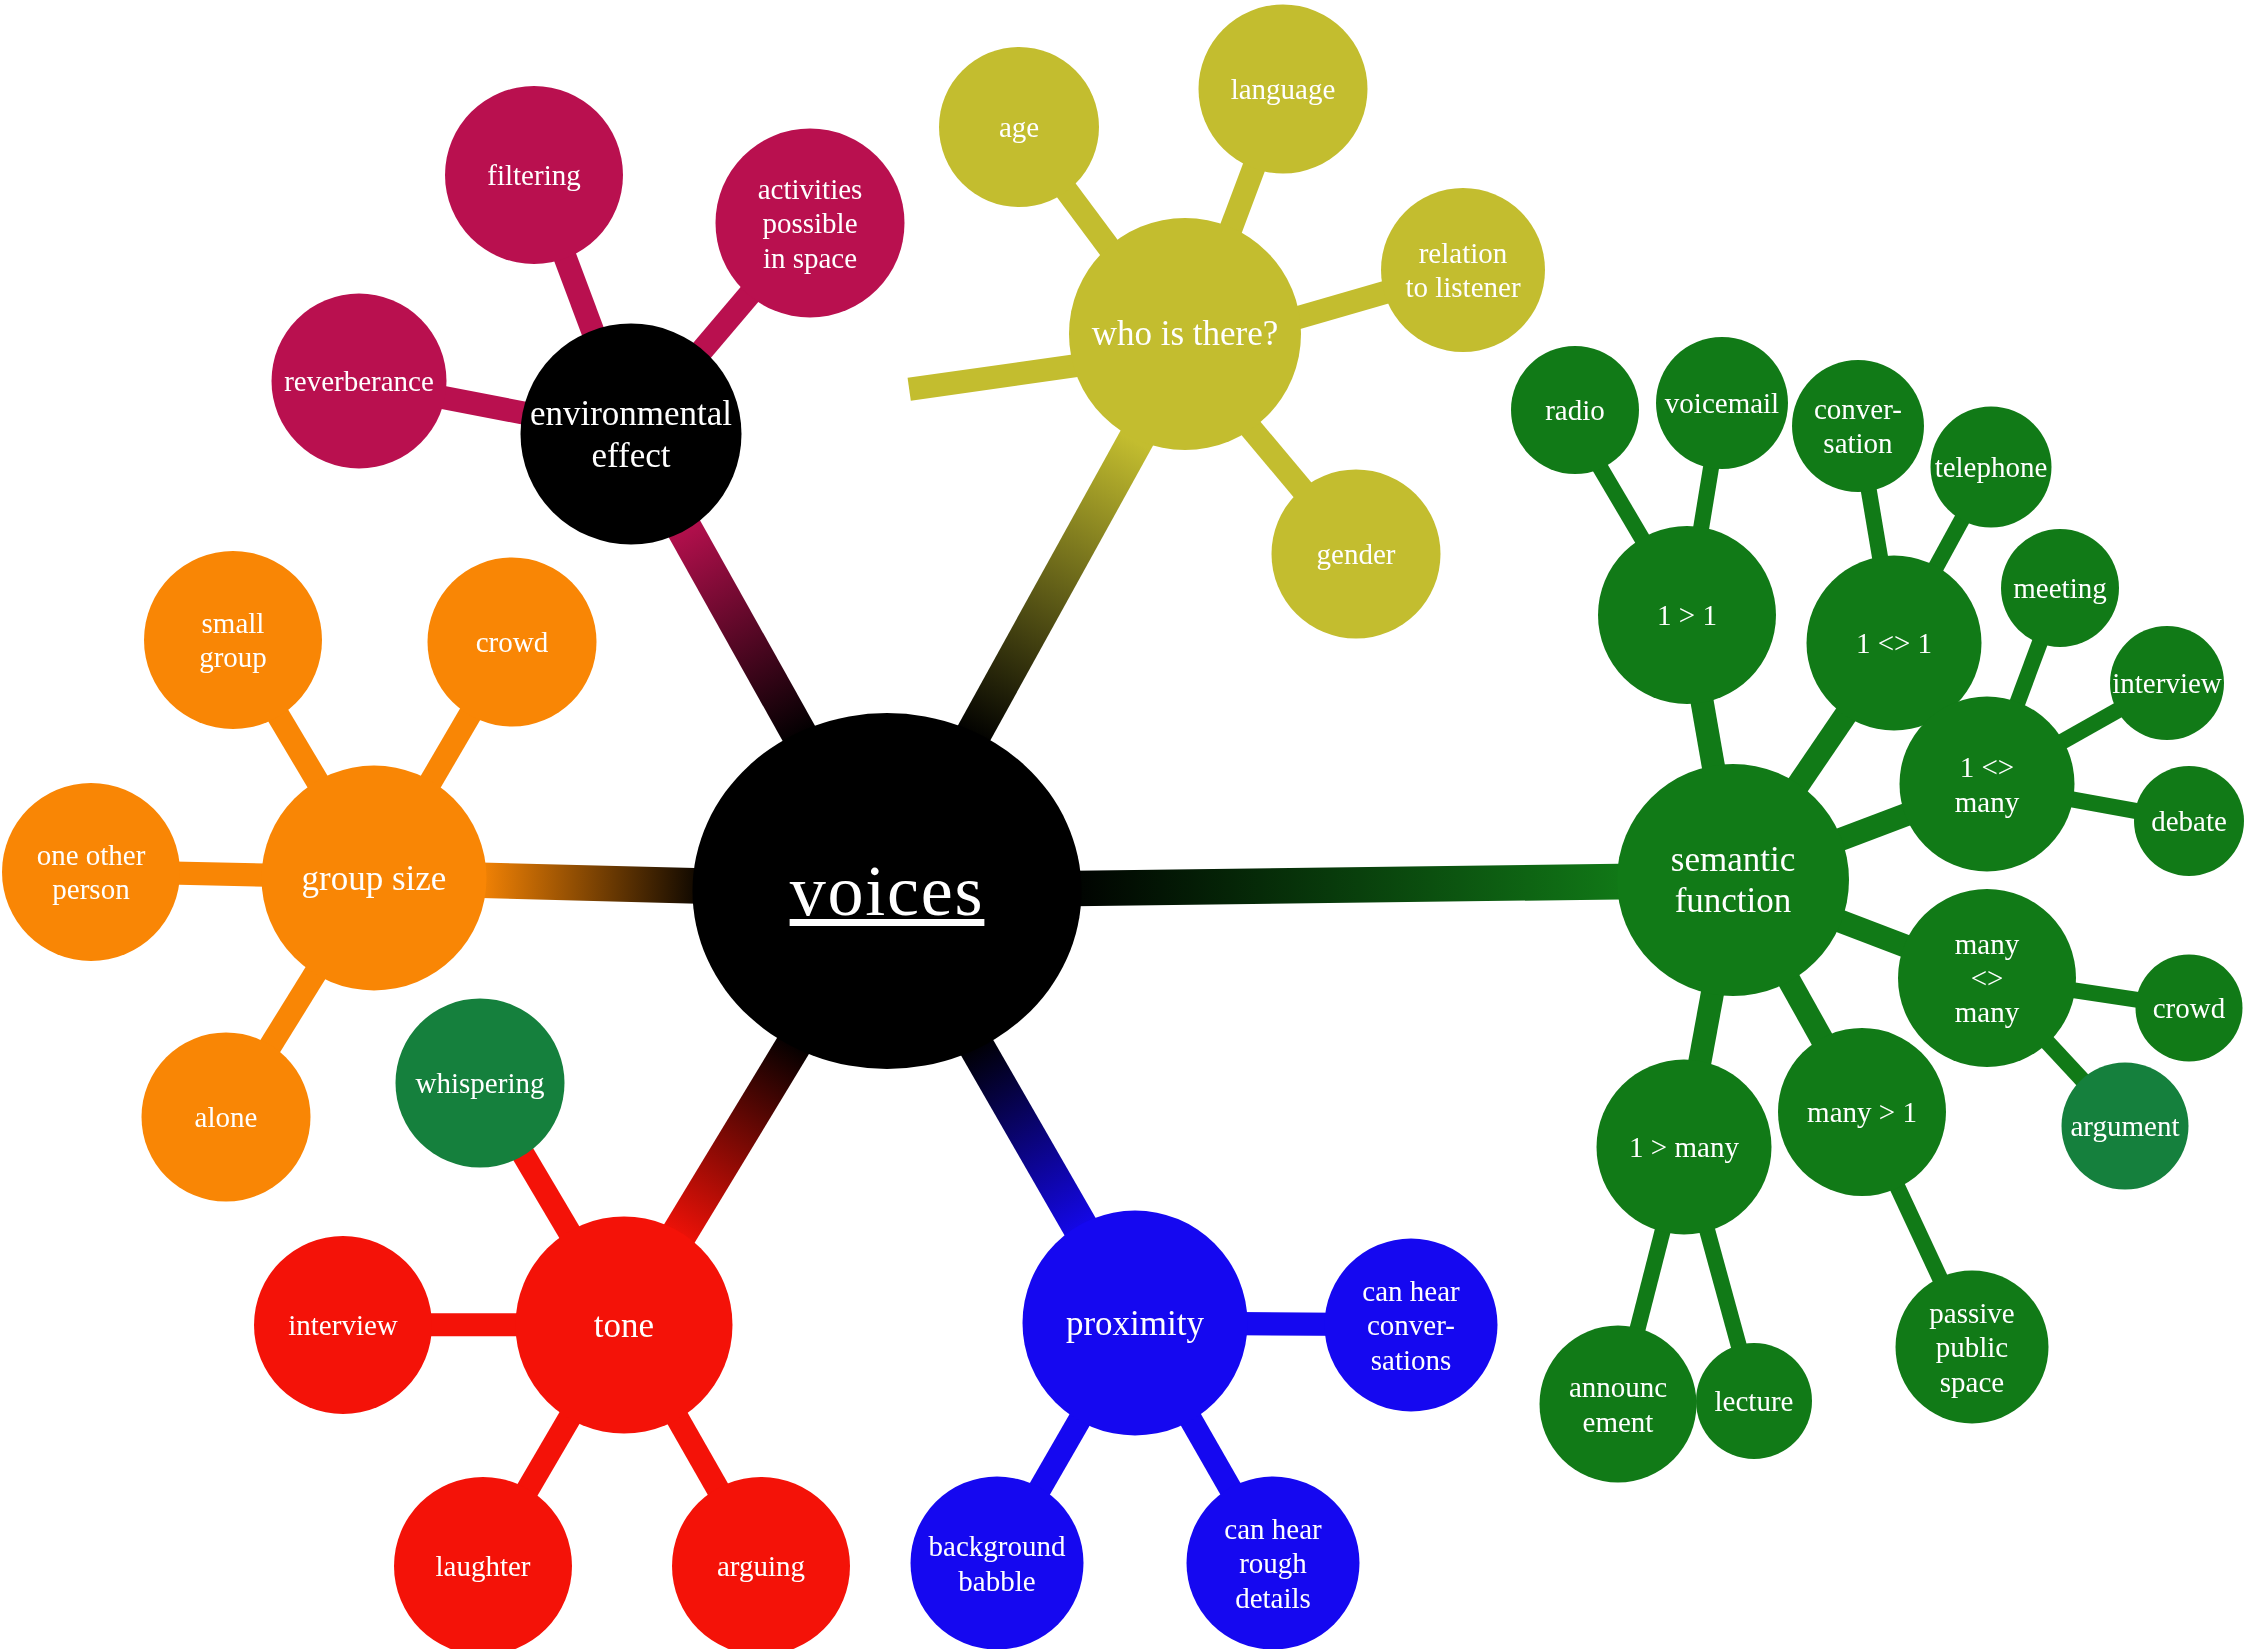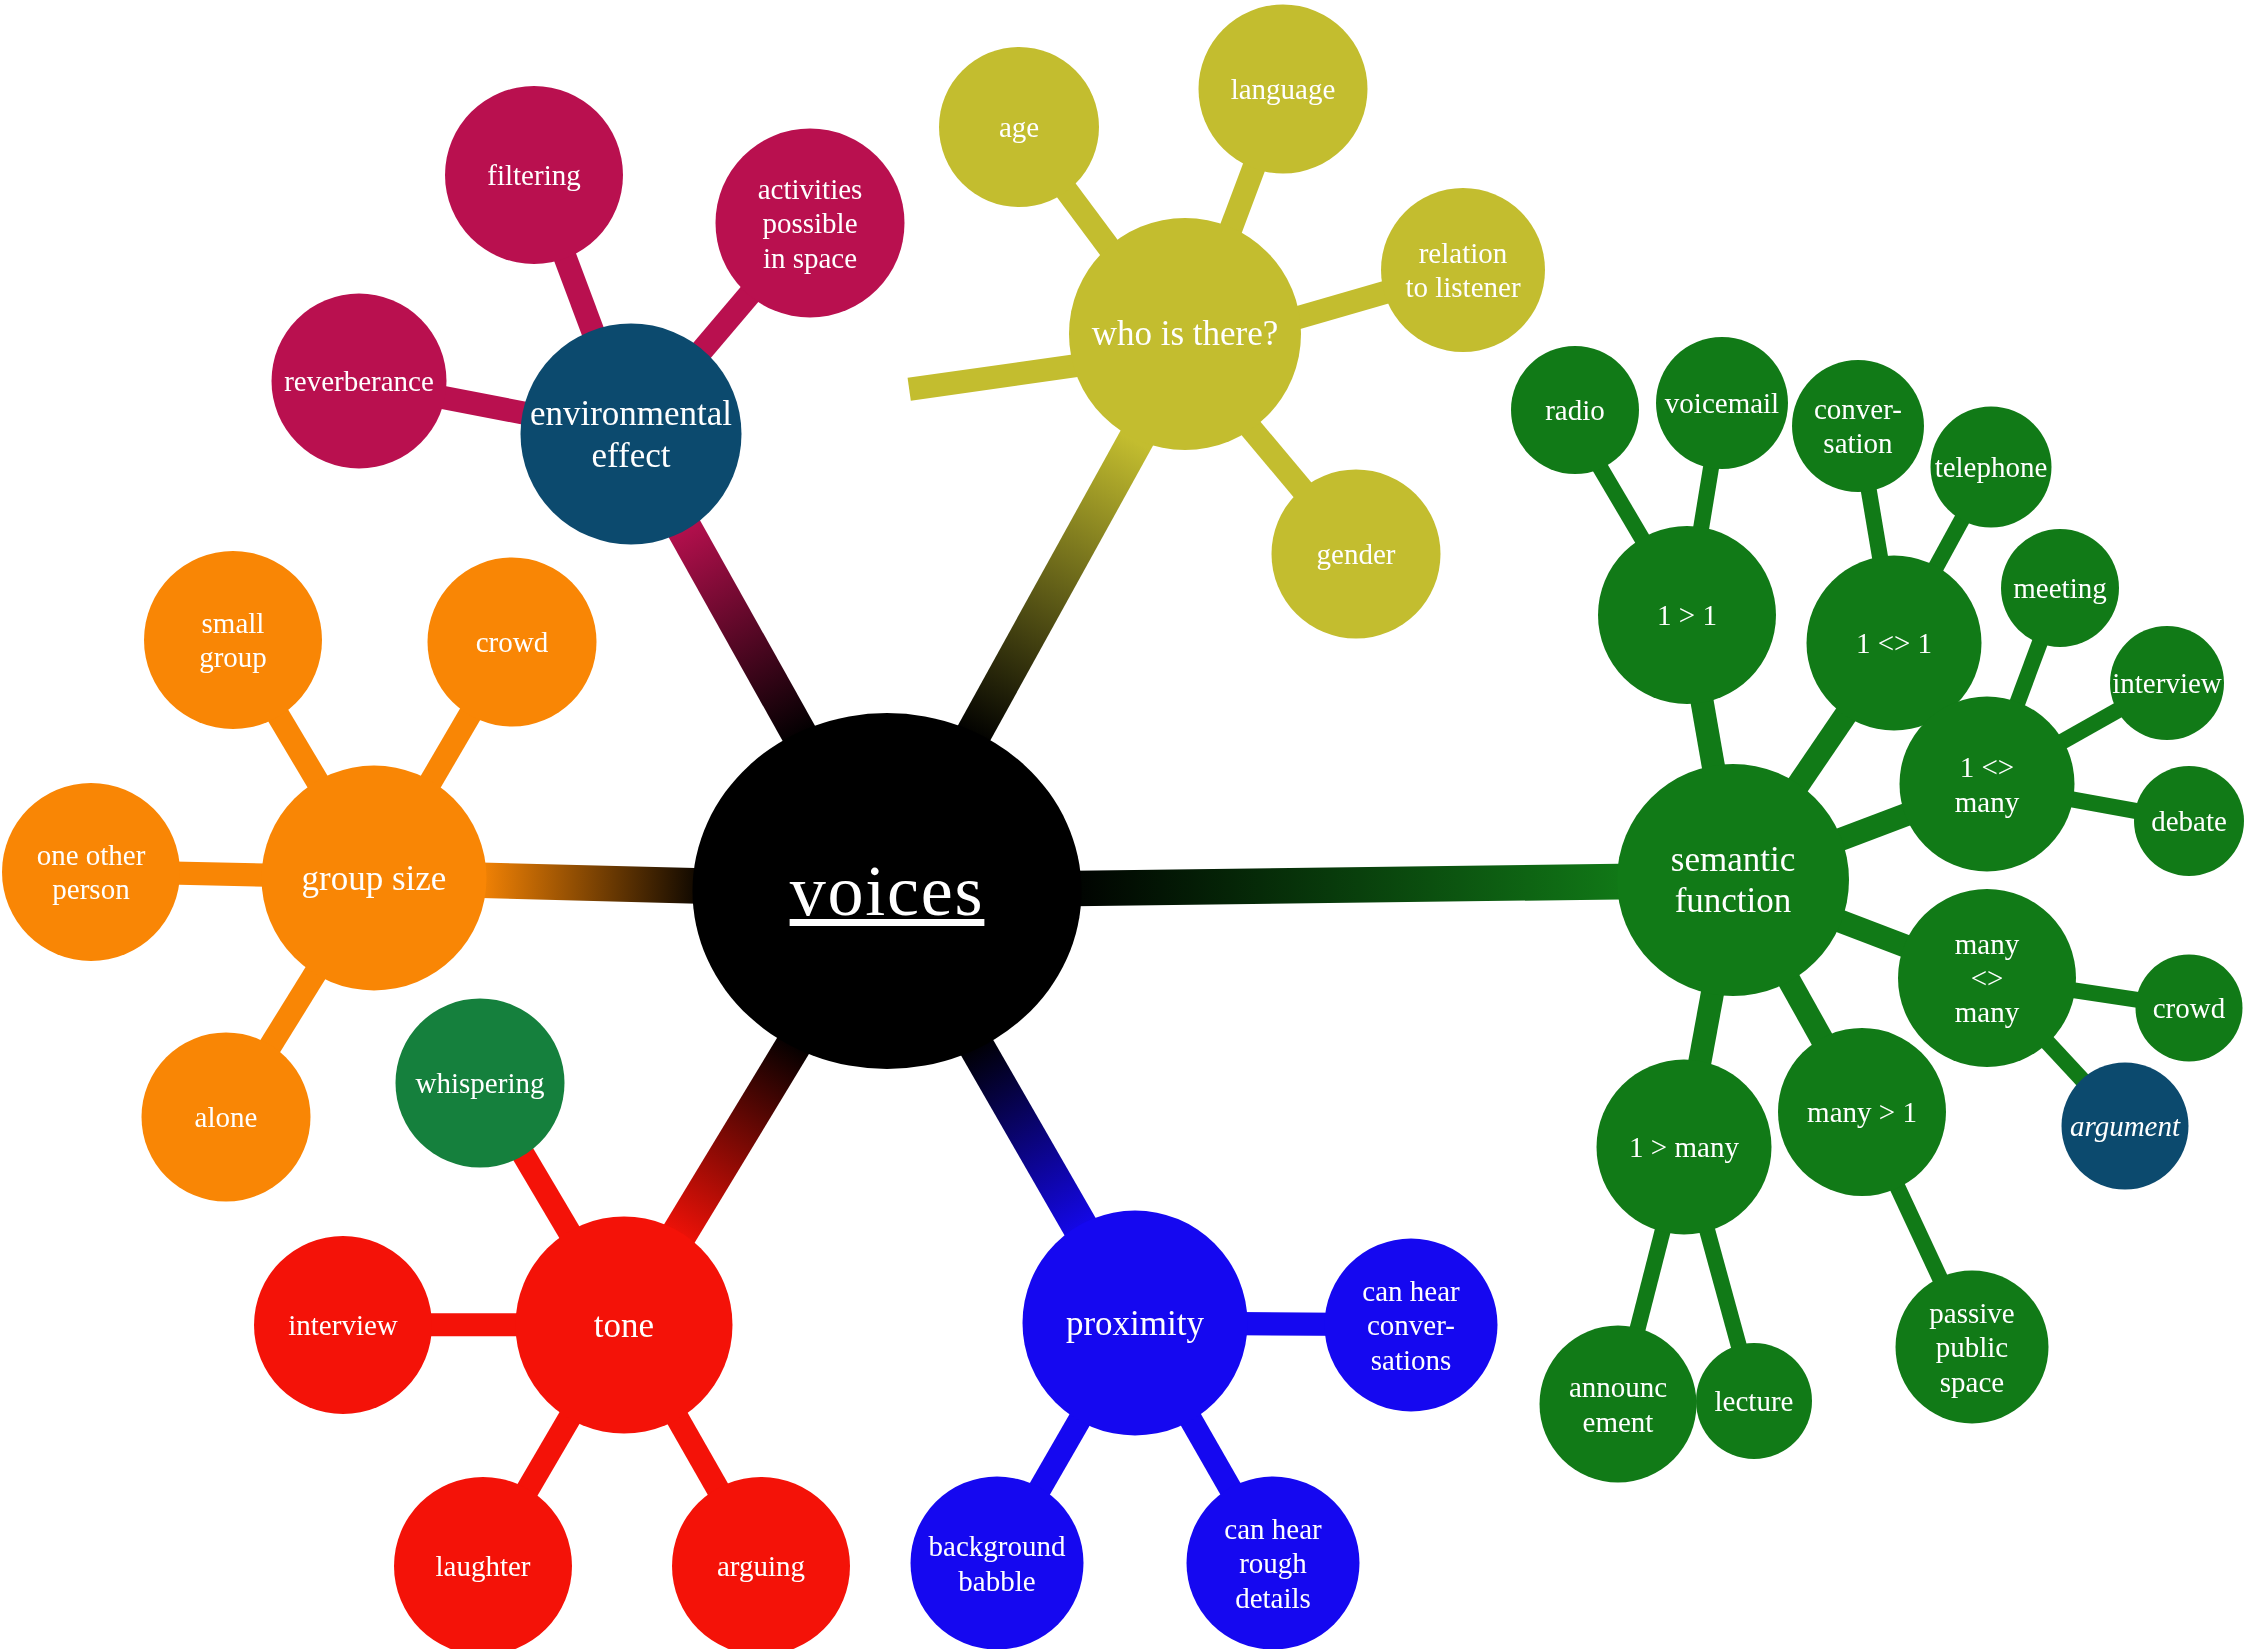--- a/index.html
+++ b/index.html
@@ -102,21 +102,21 @@
       <line x1="700" y1="1487" x2="539" y2="1215" stroke-width="26" stroke="#f41208"></line>
       <line x1="700" y1="1487" x2="385" y2="1487" stroke-width="26" stroke="#f41208"></line>
       <line x1="700" y1="1487" x2="542" y2="1757" stroke-width="26" stroke="#f41208"></line>
       <line x1="700" y1="1487" x2="854" y2="1757" stroke-width="26" stroke="#f41208"></line>
       <line x1="995" y1="1000" x2="1274" y2="1485" stroke-width="40" stroke="url(#grad5)"></line>
       <line x1="1274" y1="1485" x2="1583" y2="1487" stroke-width="26" stroke="#1508f0"></line>
       <line x1="1274" y1="1485" x2="1119" y2="1754" stroke-width="26" stroke="#1508f0"></line>
       <line x1="1274" y1="1485" x2="1428" y2="1754" stroke-width="26" stroke="#1508f0"></line>
     </svg>
 <div class="node lvl0" style="left: 887px; top: 891px; width: 389px; height: 356px; background: rgb(0, 0, 0);">voices</div>
-    <div class="node lvl1" style="left: 631px; top: 434px; width: 221px; height: 221px; background: #0c4a6e;">environmental
+    <div class="node lvl1" style="left: 631px; top: 434px; width: 221px; height: 221px; background: #000000;">environmental
 effect</div>
     <div class="node lvl2" style="left: 534px; top: 175px; width: 178px; height: 178px; background: rgb(185, 16, 79);">filtering</div>
     <div class="node lvl2" style="left: 810px; top: 223px; width: 189px; height: 189px; background: rgb(185, 16, 79);">activities
 possible
 in space</div>
     <div class="node lvl2" style="left: 359px; top: 381px; width: 175px; height: 175px; background: rgb(185, 16, 79);">reverberance</div>
     <div class="node lvl1" style="left: 1185px; top: 334px; width: 232px; height: 232px; background: rgb(195, 189, 47);">who is there?</div>
     <div class="node lvl2" style="left: 1019px; top: 127px; width: 160px; height: 160px; background: rgb(195, 189, 47);">age</div>
     <div class="node lvl2" style="left: 1283px; top: 89px; width: 169px; height: 169px; background: rgb(195, 189, 47);">language</div>
     <div class="node lvl2" style="left: 1463px; top: 270px; width: 164px; height: 164px; background: rgb(195, 189, 47);">relation
@@ -133,21 +133,21 @@
     <div class="node lvl3" style="left: 1991px; top: 467px; width: 121px; height: 121px; background: rgb(17, 122, 23);">telephone</div>
     <div class="node lvl2" style="left: 1987px; top: 784px; width: 175px; height: 175px; background: rgb(17, 122, 23);">1 &lt;&gt;
 many</div>
     <div class="node lvl3" style="left: 2060px; top: 588px; width: 118px; height: 118px; background: rgb(17, 122, 23);">meeting</div>
     <div class="node lvl3" style="left: 2167px; top: 683px; width: 114px; height: 114px; background: rgb(17, 122, 23);">interview</div>
     <div class="node lvl3" style="left: 2189px; top: 821px; width: 110px; height: 110px; background: rgb(17, 122, 23);">debate</div>
     <div class="node lvl2" style="left: 1987px; top: 978px; width: 178px; height: 178px; background: rgb(17, 122, 23);">many
 &lt;&gt;
 many</div>
     <div class="node lvl3" style="left: 2189px; top: 1008px; width: 107px; height: 107px; background: rgb(17, 122, 23);">crowd</div>
-    <div class="node lvl3" style="left: 2125px; top: 1126px; width: 127px; height: 127px; background: #0c4a6e; font-style: italic;">argument</div>
+    <div class="node lvl3" style="left: 2125px; top: 1126px; width: 127px; height: 127px; background: #15803d;">argument</div>
     <div class="node lvl2" style="left: 1862px; top: 1112px; width: 168px; height: 168px; background: rgb(17, 122, 23);">many &gt; 1</div>
     <div class="node lvl3" style="left: 1972px; top: 1347px; width: 153px; height: 153px; background: rgb(17, 122, 23);">passive
 public
 space</div>
     <div class="node lvl2" style="left: 1684px; top: 1147px; width: 175px; height: 175px; background: rgb(17, 122, 23);">1 &gt; many</div>
     <div class="node lvl3" style="left: 1618px; top: 1404px; width: 157px; height: 157px; background: rgb(17, 122, 23);">announc
 ement</div>
     <div class="node lvl3" style="left: 1754px; top: 1401px; width: 116px; height: 116px; background: rgb(17, 122, 23);">lecture</div>
     <div class="node lvl1" style="left: 374px; top: 878px; width: 225px; height: 225px; background: rgb(249, 134, 5);">group size</div>
     <div class="node lvl2" style="left: 233px; top: 640px; width: 178px; height: 178px; background: rgb(249, 134, 5);">small

